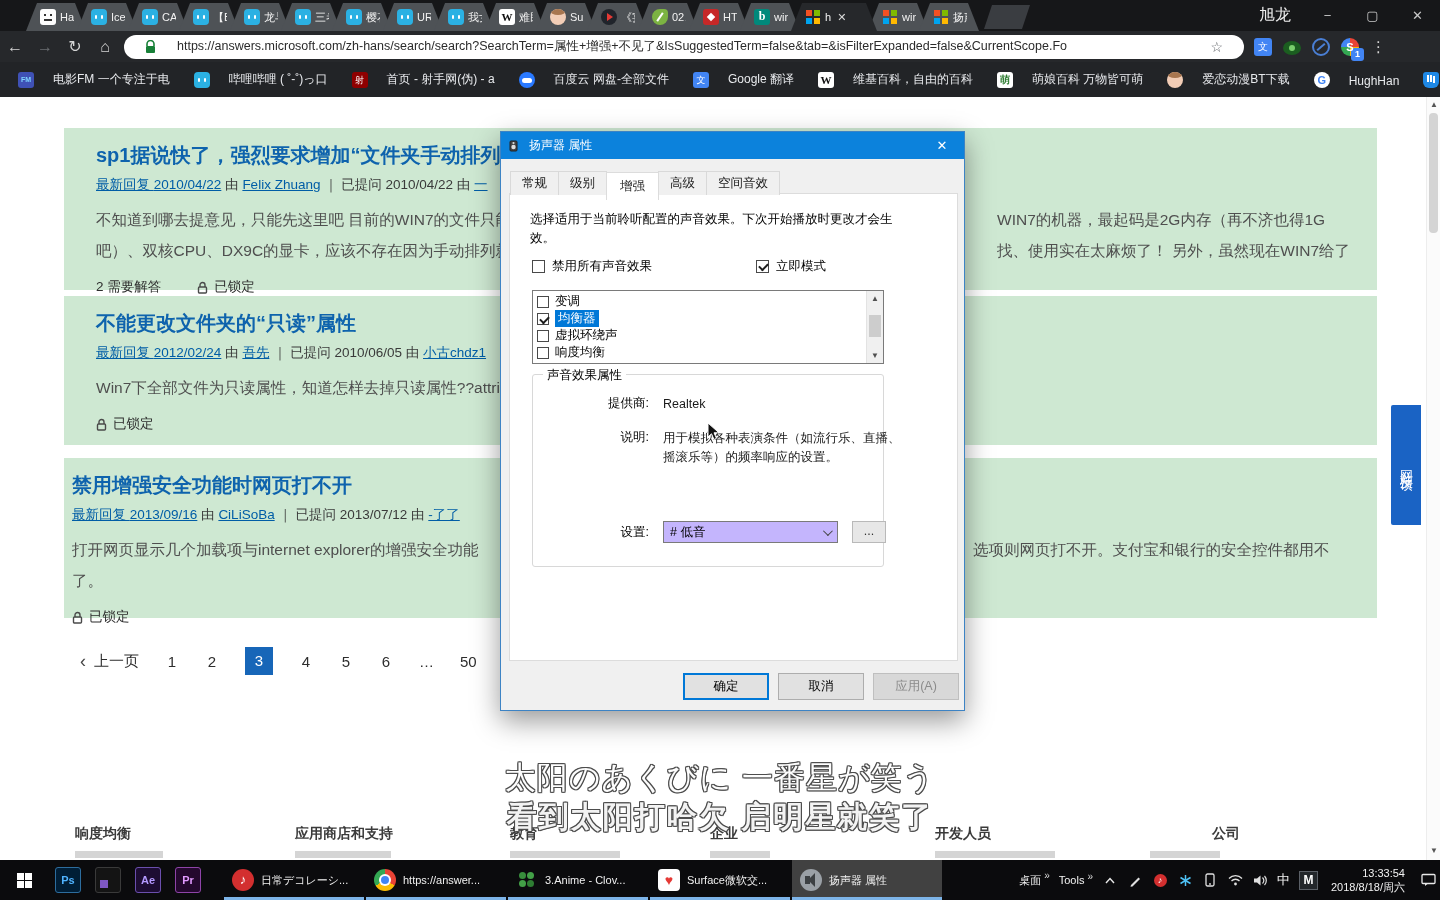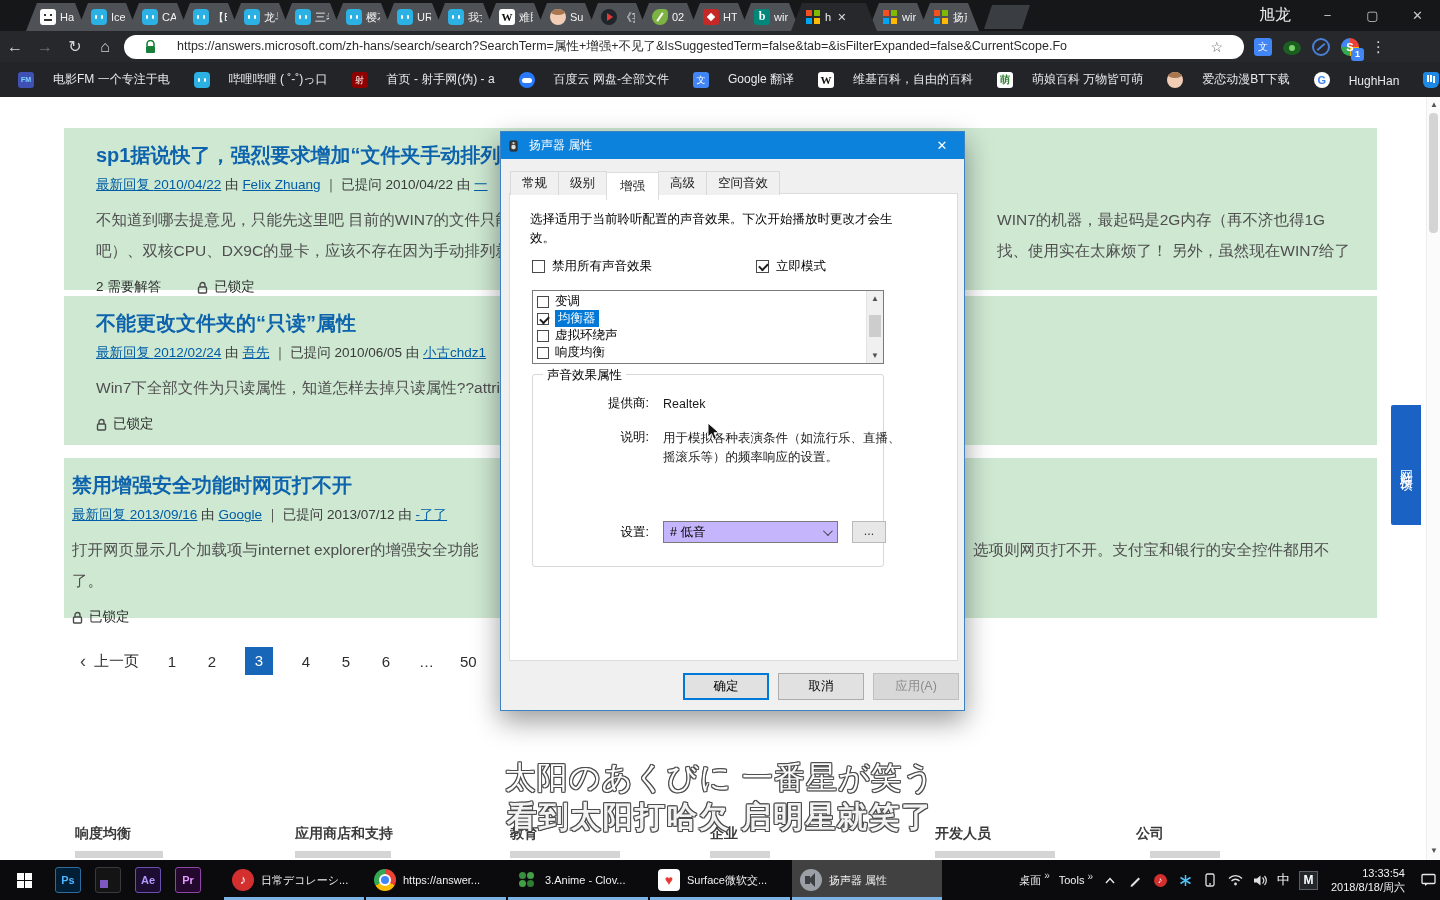--- a/index.html
+++ b/index.html
@@ -388,21 +388,21 @@
           <span>已锁定</span>
         </span>
       </div>
     </div>
 
     <div class="card" style="top:361px;height:160px;padding-left:8px;">
       <div class="ptitle">禁用增强安全功能时网页打不开</div>
       <div class="pmeta">
         <a><span>最新回复</span> <span>2013/09/16</span></a>
         <span>由</span>
-        <a>Google</a>
+        <a>CiLiSoBa</a>
         <span>｜</span>
         <span>已提问</span> <span>2013/07/12</span>
         <span>由</span>
         <a>-了了</a>
       </div>
       <div class="pbody">
         <div><span>打开网页显示几个加载项与internet explorer的增强安全功能</span><span class="rfrag">选项则网页打不开。支付宝和银行的安全控件都用不</span></div>
         <div><span>了。</span></div>
       </div>
       <div class="pfoot">
@@ -433,21 +433,21 @@
     </div>
 
     <div class="feedback">网站反馈</div>
 
     <div class="footerrow">
       <span class="fcol" style="left:75px;">响度均衡</span>
       <span class="fcol" style="left:295px;">应用商店和支持</span>
       <span class="fcol" style="left:510px;">教育</span>
       <span class="fcol" style="left:710px;">企业</span>
       <span class="fcol" style="left:935px;">开发人员</span>
-      <span class="fcol" style="left:1136px;text-align:center;">公司</span>
+      <span class="fcol" style="left:1212px;text-align:center;">公司</span>
       <span class="fbar" style="left:75px;width:88px;"></span>
       <span class="fbar" style="left:295px;width:96px;"></span>
       <span class="fbar" style="left:510px;width:110px;"></span>
       <span class="fbar" style="left:710px;width:60px;"></span>
       <span class="fbar" style="left:935px;width:120px;"></span>
       <span class="fbar" style="left:1150px;width:70px;"></span>
     </div>
 
     <div class="scroll">
       <span class="up">▲</span>

